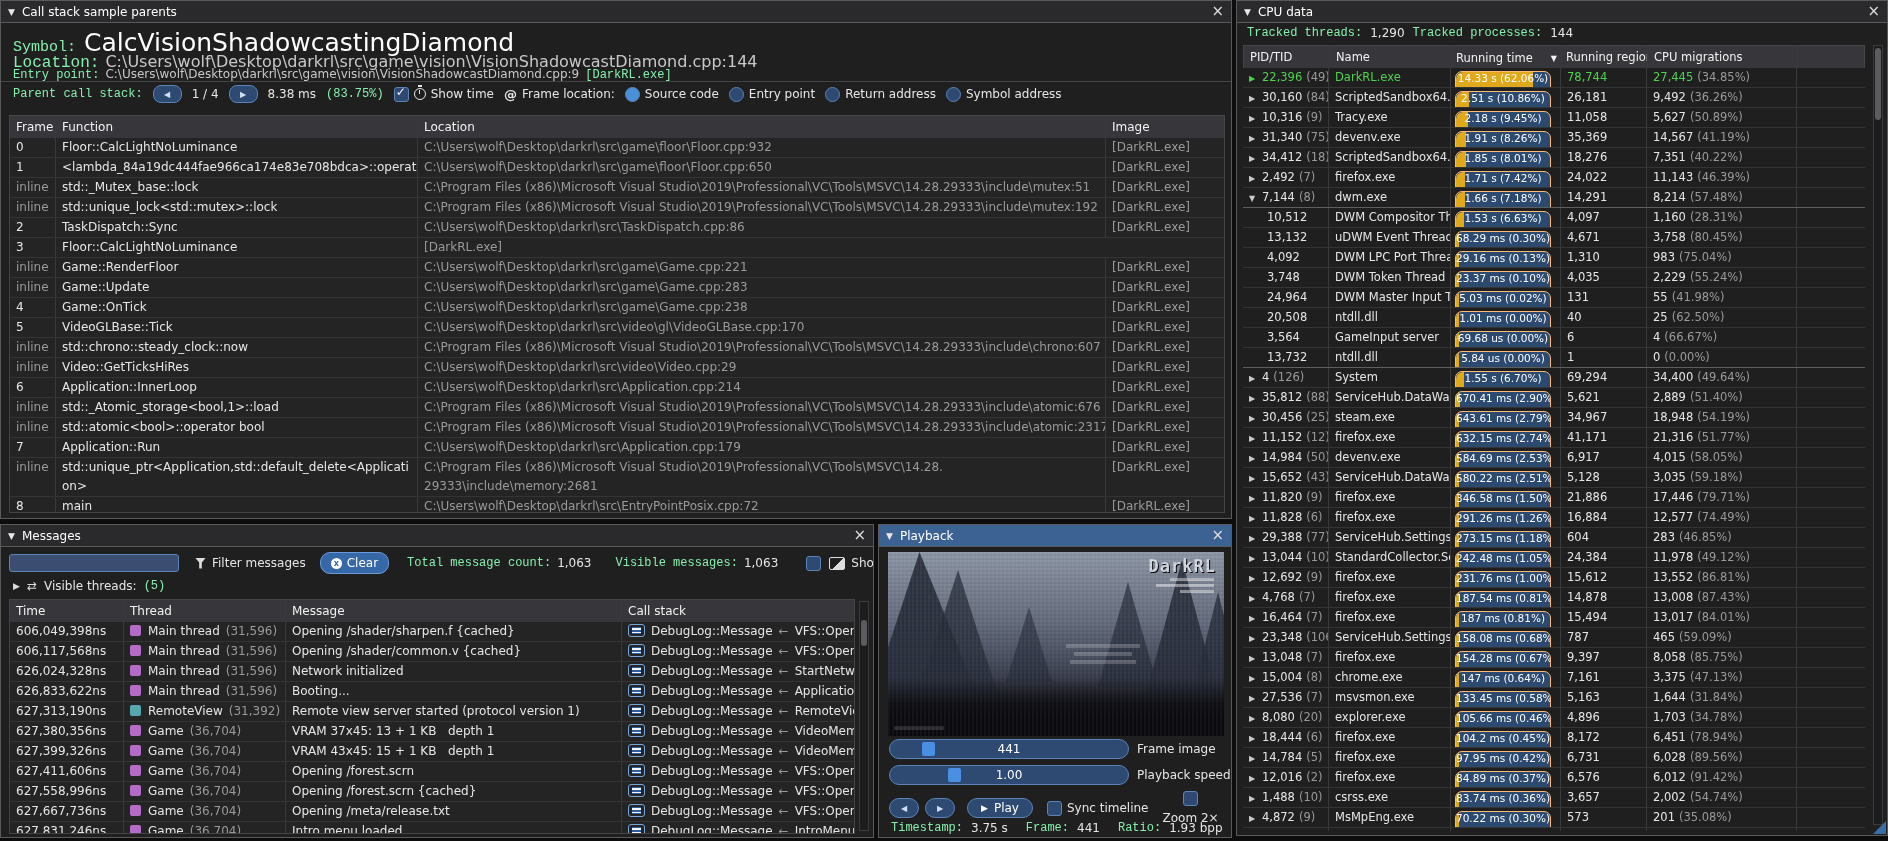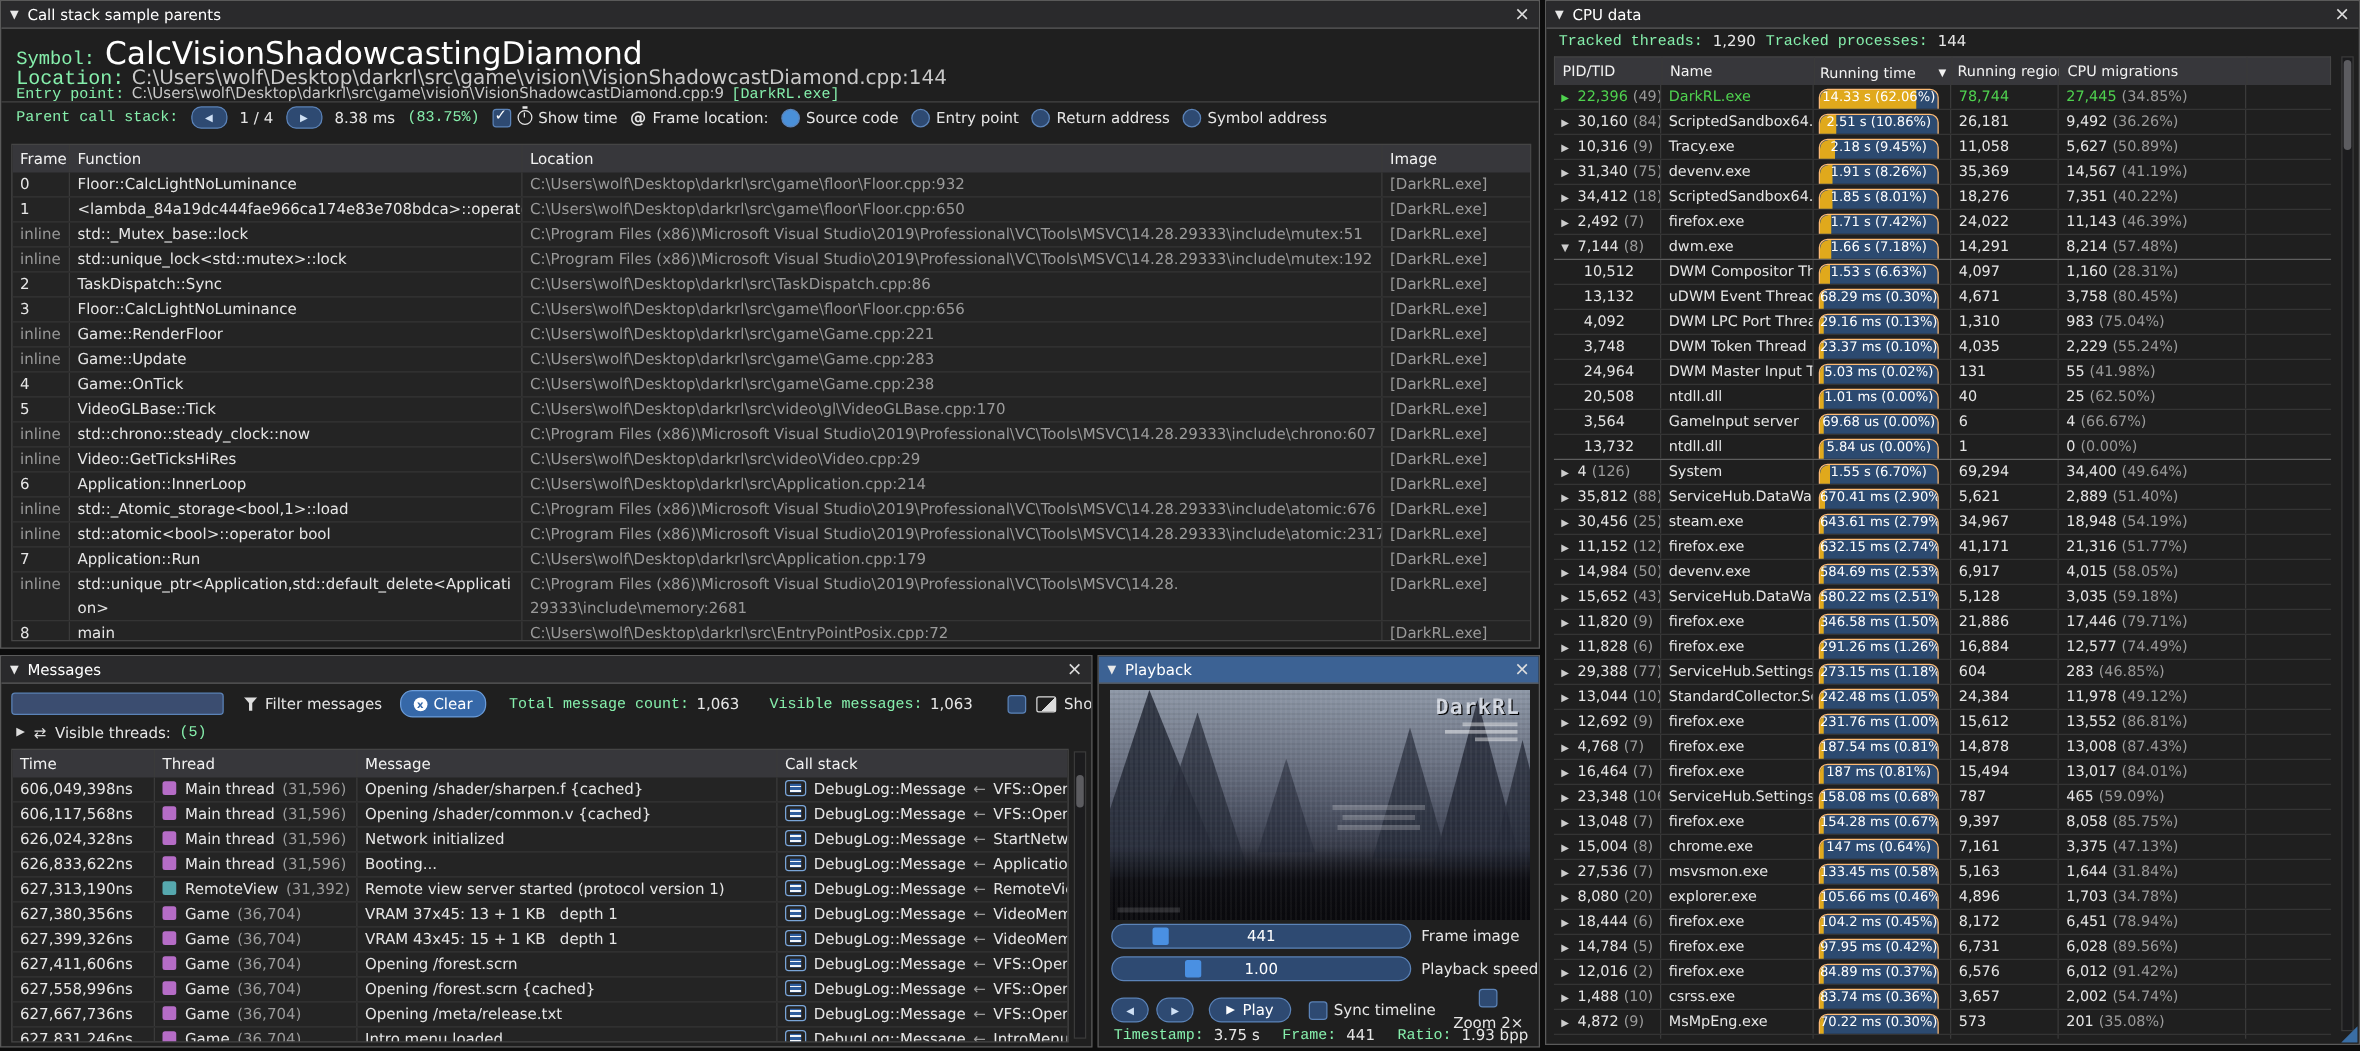--- a/index.html
+++ b/index.html
@@ -201,21 +201,20 @@
           </div>
           <div class="trow">
             <span class="c cs-c0">2</span>
             <span class="c cs-c1">TaskDispatch::Sync</span>
             <span class="c cs-c2">C:\Users\wolf\Desktop\darkrl\src\TaskDispatch.cpp:86</span>
             <span class="c cs-c3">[DarkRL.exe]</span>
           </div>
           <div class="trow">
             <span class="c cs-c0">3</span>
             <span class="c cs-c1">Floor::CalcLightNoLuminance</span>
-            <span class="c cs-c2">C:\Users\wolf\Desktop\darkrl\src\game\floor\Floor.cpp:656</span>
             <span class="c cs-c3">[DarkRL.exe]</span>
           </div>
           <div class="trow">
             <span class="c cs-c0 dim">inline</span>
             <span class="c cs-c1">Game::RenderFloor</span>
             <span class="c cs-c2">C:\Users\wolf\Desktop\darkrl\src\game\Game.cpp:221</span>
             <span class="c cs-c3">[DarkRL.exe]</span>
           </div>
           <div class="trow">
             <span class="c cs-c0 dim">inline</span>

